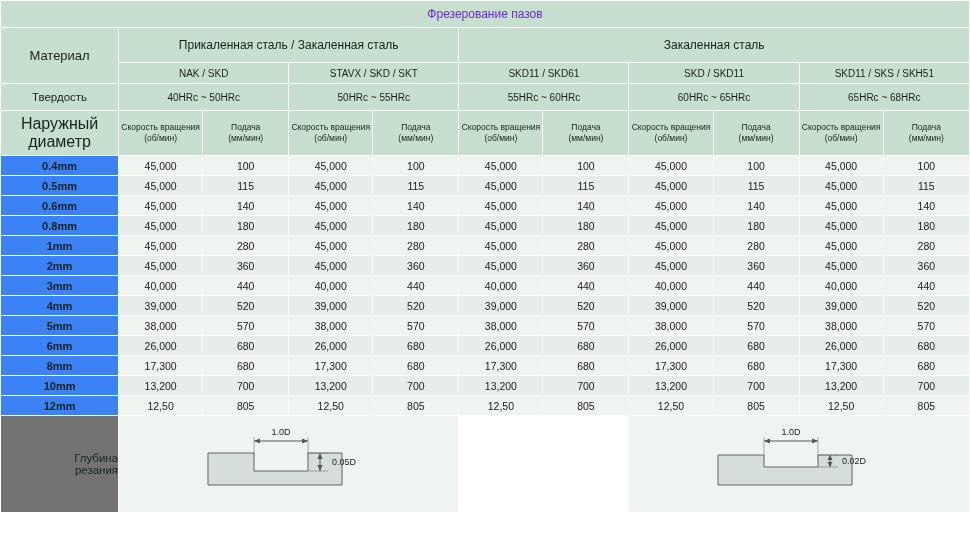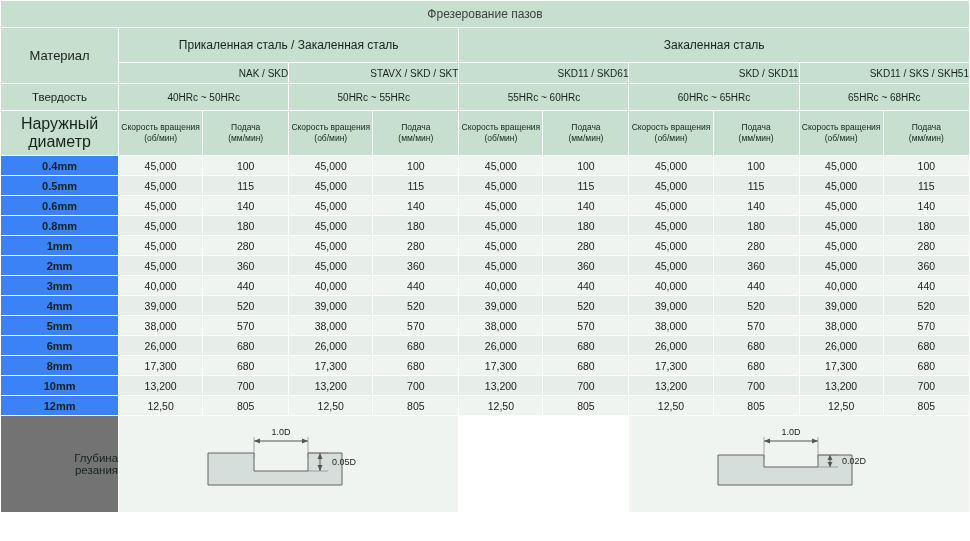--- a/index.html
+++ b/index.html
@@ -12,27 +12,27 @@
     overflow:hidden;
   }
   table{border-collapse:collapse;width:970px;table-layout:fixed;}
   td,th{border:1px solid #ffffff;padding:0;margin:0;font-weight:normal;}
   .title{
     background:#c6dfce;
     text-align:center;
     font-size:12px;
     height:26px;
     line-height:26px;
-    color:#404040;
+    color:#6d28d9;
   }
   .hdr{background:#c6dfce;text-align:center;color:#17241c;}
   .hdr-left{background:#c6dfce;text-align:center;color:#17241c;font-size:11.5px;}
   .mat-label{font-size:13px;}
   .grp{font-size:12px;height:34px;}
-  .sub{font-size:10px;height:20px;text-align:right;}
+  .sub{font-size:10px;height:20px;}
   .hard-label{font-size:11.5px;margin-top:22px;}
   .hard{font-size:10px;height:26px;}
   .diamlabel{font-size:16px;}
   .colh{
     background:#c6dfce;text-align:center;font-size:8.5px;line-height:1.25;
     height:44px;color:#17241c;
   }
   .colh .u{font-size:8.5px;}
   tbody tr td{border:1px solid #ffffff;}
   .dia{

